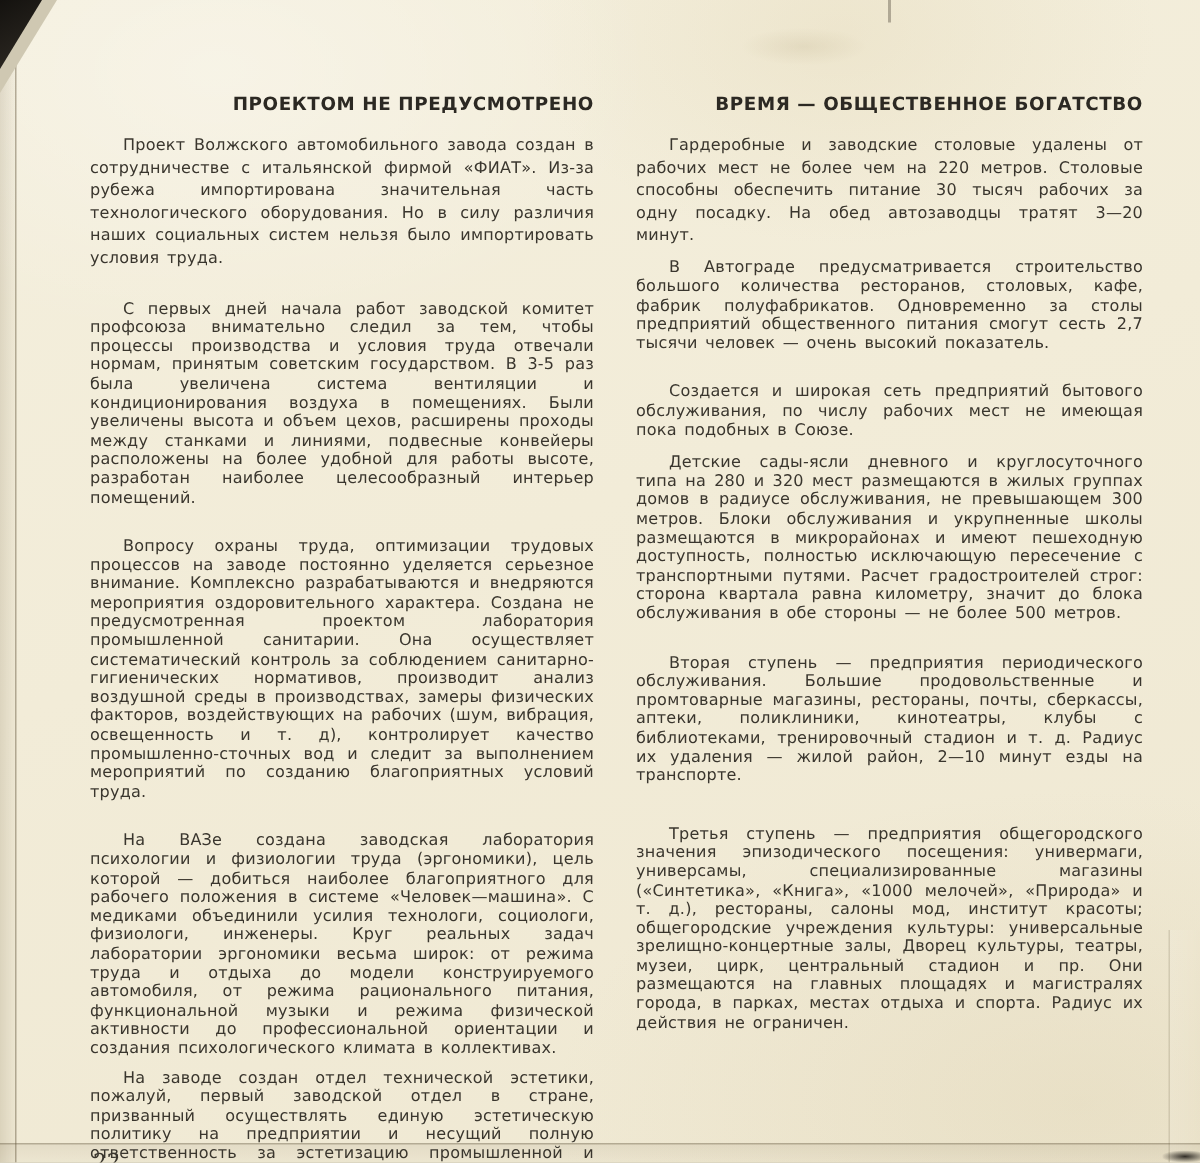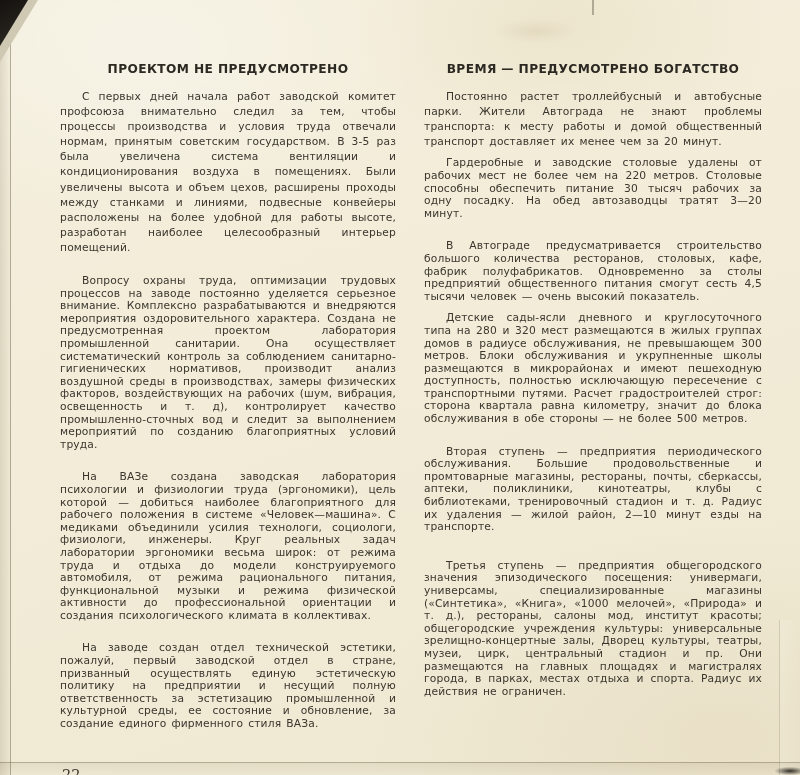--- a/index.html
+++ b/index.html
@@ -59,21 +59,21 @@
   }
   
   .col {
     position: absolute; top: 62px;
     color: #3a362e;
   }
   .col-left  { left: 60px;  width: 336px; }
   .col-right { left: 424px; width: 338px; }
   .col h2 {
     margin: 0 0 13px 0;
-    text-align: center;
+    text-align: right;
     font-size: 12.2px;
     font-weight: bold;
     letter-spacing: 0.4px;
     color: #2c2923;
     white-space: nowrap;
   }
   .body .para {
     margin: 0;
     font-size: 10.7px;
     line-height: 12.6px;
@@ -110,33 +110,34 @@
   <div class="edge-bottom"></div>
   <div class="edge-right"></div>
   <div class="corner-fold"></div>
   <div class="corner-mark"></div>
   <div class="hair-mark-top"></div>
   <div class="smudge-br"></div>
 
   <div class="col col-left">
     <h2>ПРОЕКТОМ НЕ ПРЕДУСМОТРЕНО</h2>
     <div class="body">
+        <p class="para">Проект Волжского автомобильного завода создан в сотрудничестве с итальянской фирмой «ФИАТ». Из-за рубежа импортирована значительная часть технологического оборудования. Но в силу различия наших социальных систем нельзя было импортировать условия труда.</p>
         <p class="para">С первых дней начала работ заводской комитет профсоюза внимательно следил за тем, чтобы процессы производства и условия труда отвечали нормам, принятым советским государством. В 3-5 раз была увеличена система вентиляции и кондиционирования воздуха в помещениях. Были увеличены высота и объем цехов, расширены проходы между станками и линиями, подвесные конвейеры расположены на более удобной для работы высоте, разработан наиболее целесообразный интерьер помещений.</p>
         <p class="para">Вопросу охраны труда, оптимизации трудовых процессов на заводе постоянно уделяется серьезное внимание. Комплексно разрабатываются и внедряются мероприятия оздоровительного характера. Создана не предусмотренная проектом лаборатория промышленной санитарии. Она осуществляет систематический контроль за соблюдением санитарно-гигиенических нормативов, производит анализ воздушной среды в производствах, замеры физических факторов, воздействующих на рабочих (шум, вибрация, освещенность и т. д), контролирует качество промышленно-сточных вод и следит за выполнением мероприятий по созданию благоприятных условий труда.</p>
         <p class="para">На ВАЗе создана заводская лаборатория психологии и физиологии труда (эргономики), цель которой — добиться наиболее благоприятного для рабочего положения в системе «Человек—машина». С медиками объединили усилия технологи, социологи, физиологи, инженеры. Круг реальных задач лаборатории эргономики весьма широк: от режима труда и отдыха до модели конструируемого автомобиля, от режима рационального питания, функциональной музыки и режима физической активности до профессиональной ориентации и создания психологического климата в коллективах.</p>
         <p class="para">На заводе создан отдел технической эстетики, пожалуй, первый заводской отдел в стране, призванный осуществлять единую эстетическую политику на предприятии и несущий полную ответственность за эстетизацию промышленной и культурной среды, ее состояние и обновление, за создание единого фирменного стиля ВАЗа.</p>
       </div>
   </div>
 
   <div class="col col-right">
-    <h2>ВРЕМЯ — ПРЕДУСМОТРЕНО БОГАТСТВО</h2>
+    <h2>ВРЕМЯ — ОБЩЕСТВЕННОЕ БОГАТСТВО</h2>
     <div class="body">
-        <p class="para">Постоянно растет троллейбусный и автобусные парки. Жители Автограда не знают проблемы транспорта: к месту работы и домой общественный транспорт доставляет их менее чем за 20 минут.</p>
         <p class="para">Гардеробные и заводские столовые удалены от рабочих мест не более чем на 220 метров. Столовые способны обеспечить питание 30 тысяч рабочих за одну посадку. На обед автозаводцы тратят 3—20 минут.</p>
-        <p class="para">В Автограде предусматривается строительство большого количества ресторанов, столовых, кафе, фабрик полуфабрикатов. Одновременно за столы предприятий общественного питания смогут сесть 4,5 тысячи человек — очень высокий показатель.</p>
+        <p class="para">В Автограде предусматривается строительство большого количества ресторанов, столовых, кафе, фабрик полуфабрикатов. Одновременно за столы предприятий общественного питания смогут сесть 2,7 тысячи человек — очень высокий показатель.</p>
+        <p class="para">Создается и широкая сеть предприятий бытового обслуживания, по числу рабочих мест не имеющая пока подобных в Союзе.</p>
         <p class="para">Детские сады-ясли дневного и круглосуточного типа на 280 и 320 мест размещаются в жилых группах домов в радиусе обслуживания, не превышающем 300 метров. Блоки обслуживания и укрупненные школы размещаются в микрорайонах и имеют пешеходную доступность, полностью исключающую пересечение с транспортными путями. Расчет градостроителей строг: сторона квартала равна километру, значит до блока обслуживания в обе стороны — не более 500 метров.</p>
         <p class="para">Вторая ступень — предприятия периодического обслуживания. Большие продовольственные и промтоварные магазины, рестораны, почты, сберкассы, аптеки, поликлиники, кинотеатры, клубы с библиотеками, тренировочный стадион и т. д. Радиус их удаления — жилой район, 2—10 минут езды на транспорте.</p>
         <p class="para">Третья ступень — предприятия общегородского значения эпизодического посещения: универмаги, универсамы, специализированные магазины («Синтетика», «Книга», «1000 мелочей», «Природа» и т. д.), рестораны, салоны мод, институт красоты; общегородские учреждения культуры: универсальные зрелищно-концертные залы, Дворец культуры, театры, музеи, цирк, центральный стадион и пр. Они размещаются на главных площадях и магистралях города, в парках, местах отдыха и спорта. Радиус их действия не ограничен.</p>
       </div>
   </div>
 
   <div class="page-number">22</div>
 </div>
 
 </body></html>

